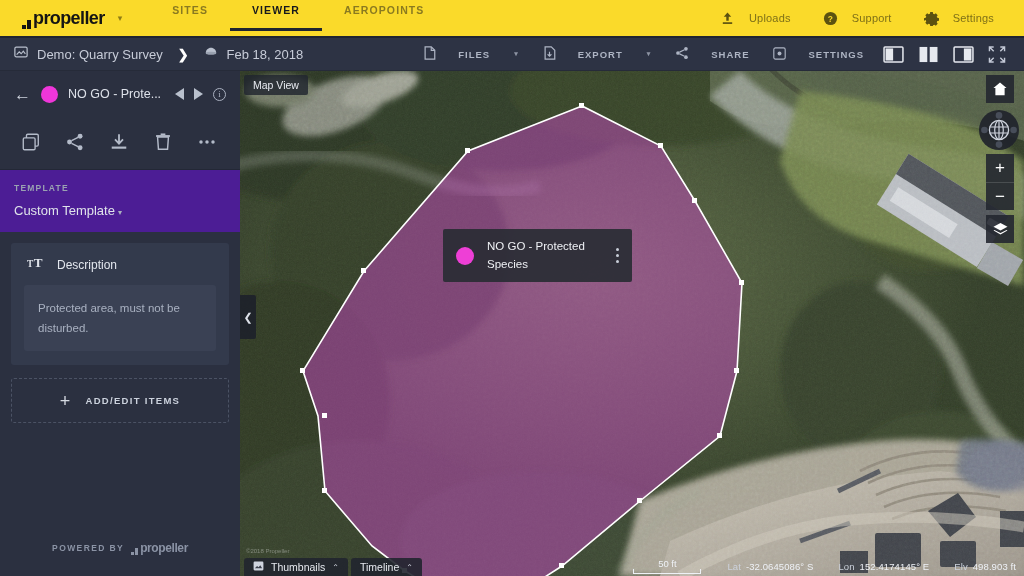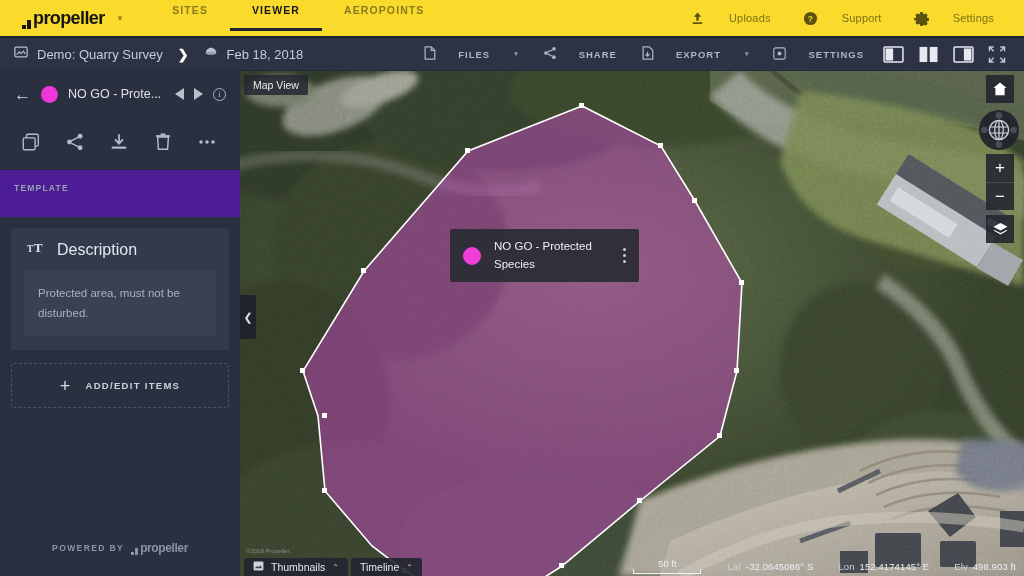--- a/index.html
+++ b/index.html
@@ -40,21 +40,21 @@
     height: 38px; display: flex; align-items: center;
     padding: 0 22px; position: relative;
   }
   .topnav a.active { color: #16181d; }
   .topnav a.active::after {
     content: ""; position: absolute; left: 0; right: 0; bottom: -2px;
     height: 3px; background: #1f2430;
   }
   .topright { margin-left: auto; display: flex; align-items: center; padding-right: 16px; gap: 4px;}
   .topright .item {
-    display: flex; align-items: center; gap: 24px;
+    display: flex; align-items: center; gap: 14px;
     padding: 0 14px; height: 38px;
     font-size: 11px; color: #7e7018; letter-spacing: .2px;
   }
   .tr-ico { width: 15px; height: 15px; display: inline-block; position: relative; }
 
   
   .toolbar {
     position: absolute; top: 38px; left: 0; width: 1024px; height: 33px;
     background: #2d3344;
     display: flex; align-items: center;
@@ -99,21 +99,21 @@
   }
   .act { width: 22px; height: 22px; position: relative; color: #b4bbc9;}
   .sb-divider { height: 1px; background: #232836; }
   .sb-template { padding: 13px 14px 14px 14px; background: #4c1d95; }
   .lbl-cap { color: #9aa2b2; font-size: 8.5px; font-weight: bold; letter-spacing: 1.2px; margin-bottom: 10px;}
   .tmpl-val { color: #dfe3ea; font-size: 13px; }
   .tmpl-val .c { font-size: 8px; color: #aab1bf; margin-left: 3px; }
 
   .desc-card { margin: 11px 11px 0 11px; background: #333a4c; border-radius: 3px; }
   .desc-head { display: flex; align-items: center; gap: 13px; padding: 12px 14px 11px 16px; }
-  .desc-title { color: #e3e7ee; font-size: 16px; }
+  .desc-title { color: #e3e7ee; font-size: 12px; }
   .desc-body { padding: 0 13px 14px 13px;}
   .desc-box {
     background: #3a4154; border-radius: 3px;
     padding: 13px 14px; color: #a9b1c1; font-size: 11.5px; line-height: 1.75;
   }
   .add-items {
     margin: 13px 11px 0 11px; height: 45px;
     border: 1px dashed #4b5264; border-radius: 3px;
     display: flex; align-items: center; justify-content: center; gap: 14px;
     color: #ccd2dd; font-size: 9.5px; font-weight: bold; letter-spacing: 1.3px;
@@ -155,21 +155,21 @@
     display: flex; align-items: center; justify-content: center; color: #fff;
   }
   .compass-wrap { position: absolute; right: 4px; top: 38px; width: 42px; height: 42px; z-index: 30;}
   .zoombox { position: absolute; right: 10px; top: 83px; z-index: 30; }
   .zoombox .msq { font-size: 17px; font-weight: 300; }
   .zoombox .msq + .msq { border-top: 1px solid rgba(255,255,255,.14); }
   .layerbtn { position: absolute; right: 10px; top: 144px; z-index: 30; }
 
   
   .poly-label {
-    position: absolute; left: 210px; top: 158px; width: 189px; height: 53px;
+    position: absolute; left: 203px; top: 158px; width: 189px; height: 53px;
     background: rgba(41,44,52,.92); border-radius: 2px; z-index: 25;
     display: flex; align-items: center; padding: 0 13px; gap: 13px;
   }
   .poly-label .pdot { width: 18px; height: 18px; border-radius: 50%; background: #ee3fd6; flex:0 0 auto;}
   .poly-label .ptxt { color: #eef0f4; font-size: 11.5px; line-height: 1.55; flex: 1; }
   .kebab { display: flex; flex-direction: column; gap: 3px; }
   .kebab i { width: 3px; height: 3px; border-radius: 50%; background: #c9ced8; display:block;}
 
   
   .map-bottom {
@@ -272,38 +272,38 @@
           <svg width="13" height="14" viewBox="0 0 14 16">
               <path d="M2 1h7l4 4v10H2z" fill="none" stroke="#aeb5c4" stroke-width="1.4"></path>
               <path d="M9 1v4h4" fill="none" stroke="#aeb5c4" stroke-width="1.3"></path>
             </svg>
         </span>
         <span>FILES</span>
         <span class="tb-caret">▾</span>
       </div>
       <div class="tb-btn">
         <span>
+          <svg width="13" height="14" viewBox="0 0 14 16">
+              <path d="M2 1h7l4 4v10H2z" fill="none" stroke="#aeb5c4" stroke-width="1.4"></path>
+              <path d="M7 6.5v5M4.8 9.4L7 11.6l2.2-2.2" fill="none" stroke="#aeb5c4" stroke-width="1.3"></path>
+            </svg>
+        </span>
+        <span>EXPORT</span>
+        <span class="tb-caret">▾</span>
+      </div>
+      <div class="tb-btn">
+        <span>
           <svg width="14" height="14" viewBox="0 0 16 16">
               <circle cx="12.5" cy="3.2" r="2.1" fill="#aeb5c4"></circle>
               <circle cx="12.5" cy="12.8" r="2.1" fill="#aeb5c4"></circle>
               <circle cx="3.4" cy="8" r="2.1" fill="#aeb5c4"></circle>
               <path d="M5.2 7L10.8 4.2M5.2 9L10.8 11.8" stroke="#aeb5c4" stroke-width="1.3"></path>
             </svg>
         </span>
         <span>SHARE</span>
-      </div>
-      <div class="tb-btn">
-        <span>
-          <svg width="13" height="14" viewBox="0 0 14 16">
-              <path d="M2 1h7l4 4v10H2z" fill="none" stroke="#aeb5c4" stroke-width="1.4"></path>
-              <path d="M7 6.5v5M4.8 9.4L7 11.6l2.2-2.2" fill="none" stroke="#aeb5c4" stroke-width="1.3"></path>
-            </svg>
-        </span>
-        <span>EXPORT</span>
-        <span class="tb-caret">▾</span>
       </div>
       <div class="tb-btn">
         <span>
           <svg width="13" height="13" viewBox="0 0 16 16">
               <rect x="1" y="1" width="14" height="14" rx="2" fill="none" stroke="#aeb5c4" stroke-width="1.4"></rect>
               <circle cx="8" cy="8" r="2.4" fill="#aeb5c4"></circle>
             </svg>
         </span>
         <span>SETTINGS</span>
       </div>
@@ -377,20 +377,23 @@
             <circle cx="4.4" cy="11" r="1.9" fill="#b4bbc9"></circle>
             <circle cx="11" cy="11" r="1.9" fill="#b4bbc9"></circle>
             <circle cx="17.6" cy="11" r="1.9" fill="#b4bbc9"></circle>
           </svg>
       </span>
     </div>
     <div class="sb-divider"></div>
 
     <div class="sb-template">
       <div class="lbl-cap">TEMPLATE</div>
+      <div class="tmpl-val">
+        <span>Custom Template</span><span class="c">▾</span>
+      </div>
     </div>
 
     <div class="desc-card">
       <div class="desc-head">
         <span>
           <svg width="17" height="15" viewBox="0 0 18 16">
               <text x="0" y="13" font-family="Liberation Serif" font-size="10" font-weight="bold" fill="#dfe3ea">T</text>
               <text x="7" y="13" font-family="Liberation Serif" font-size="14" font-weight="bold" fill="#dfe3ea">T</text>
             </svg>
         </span>

